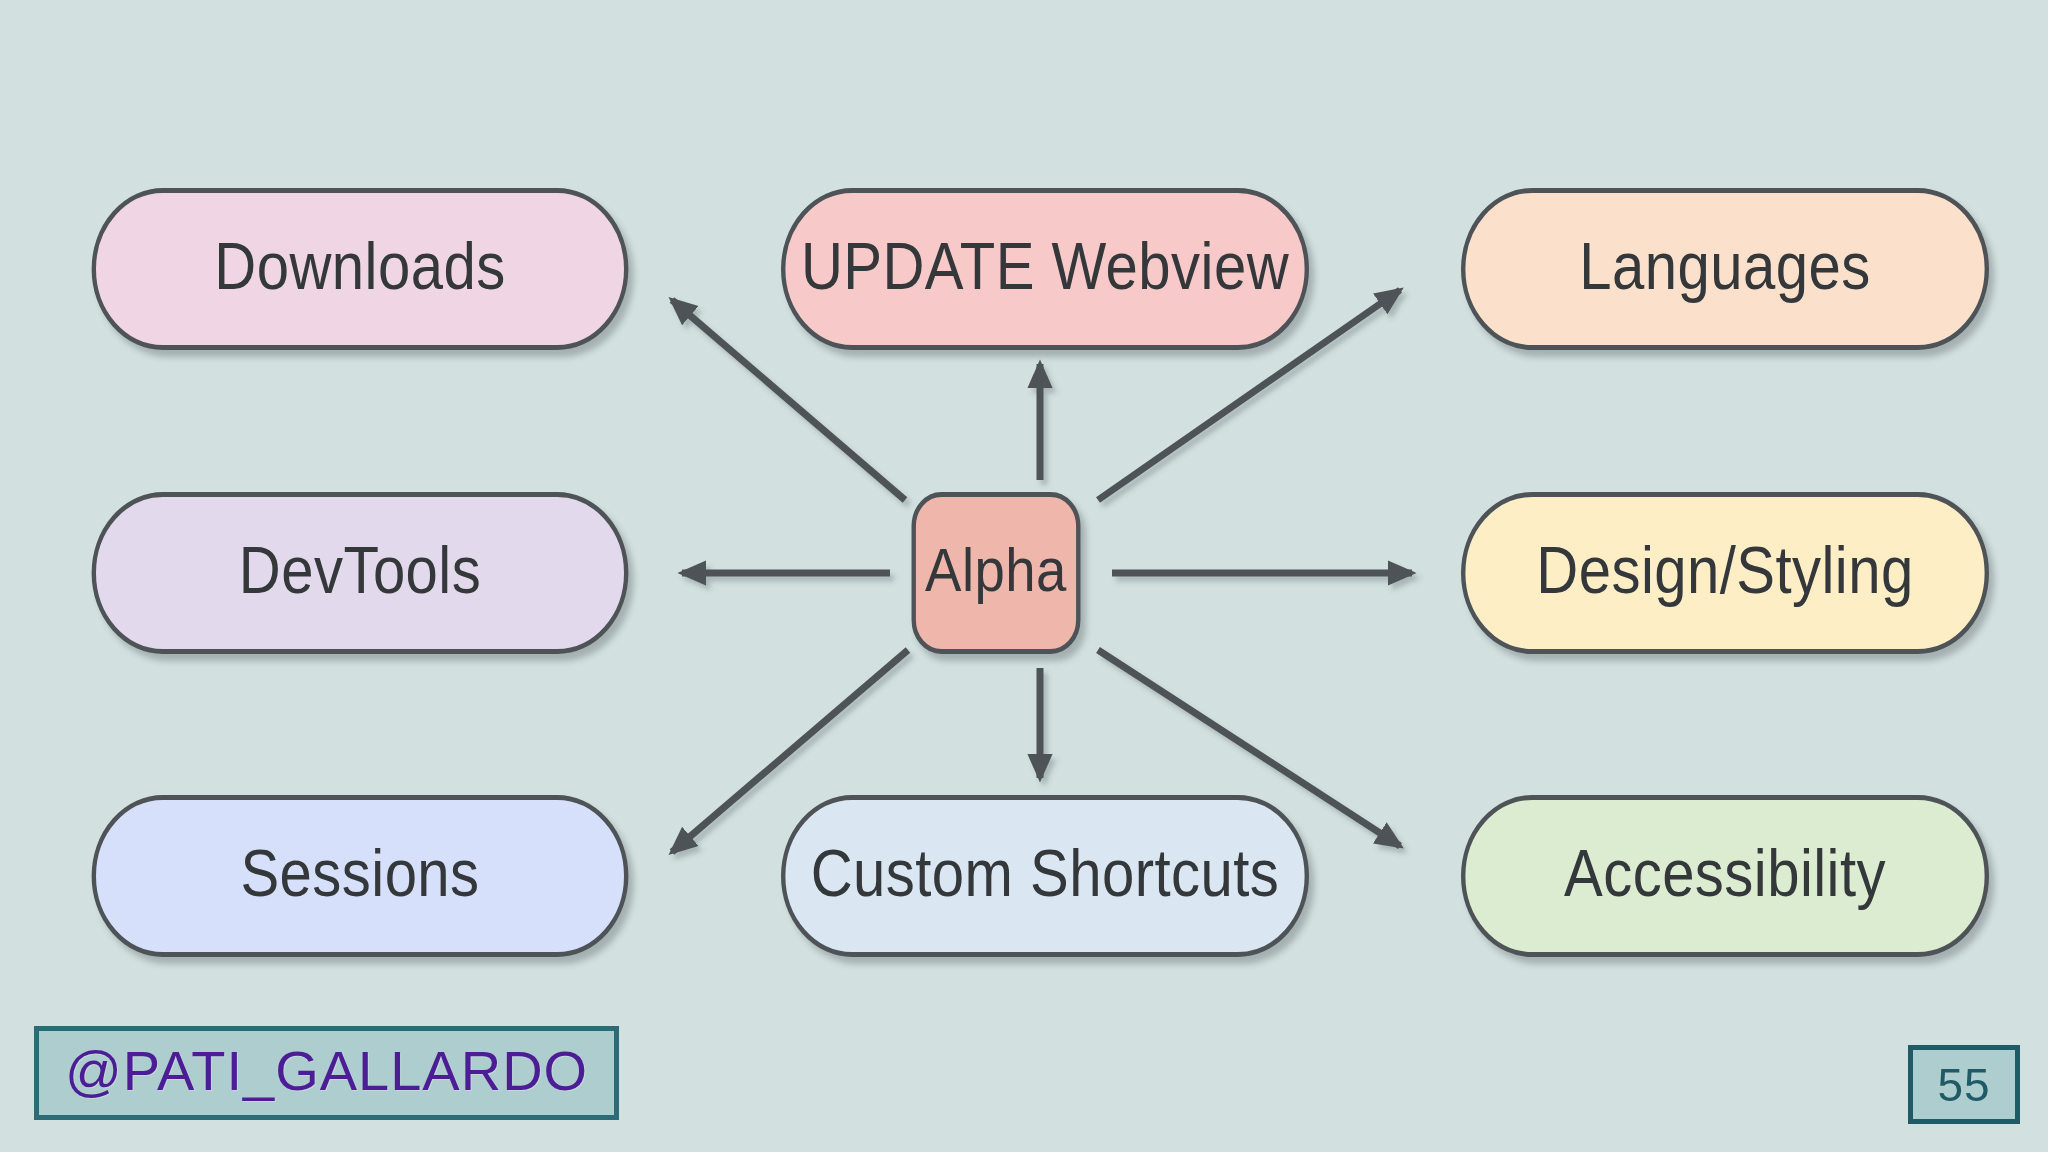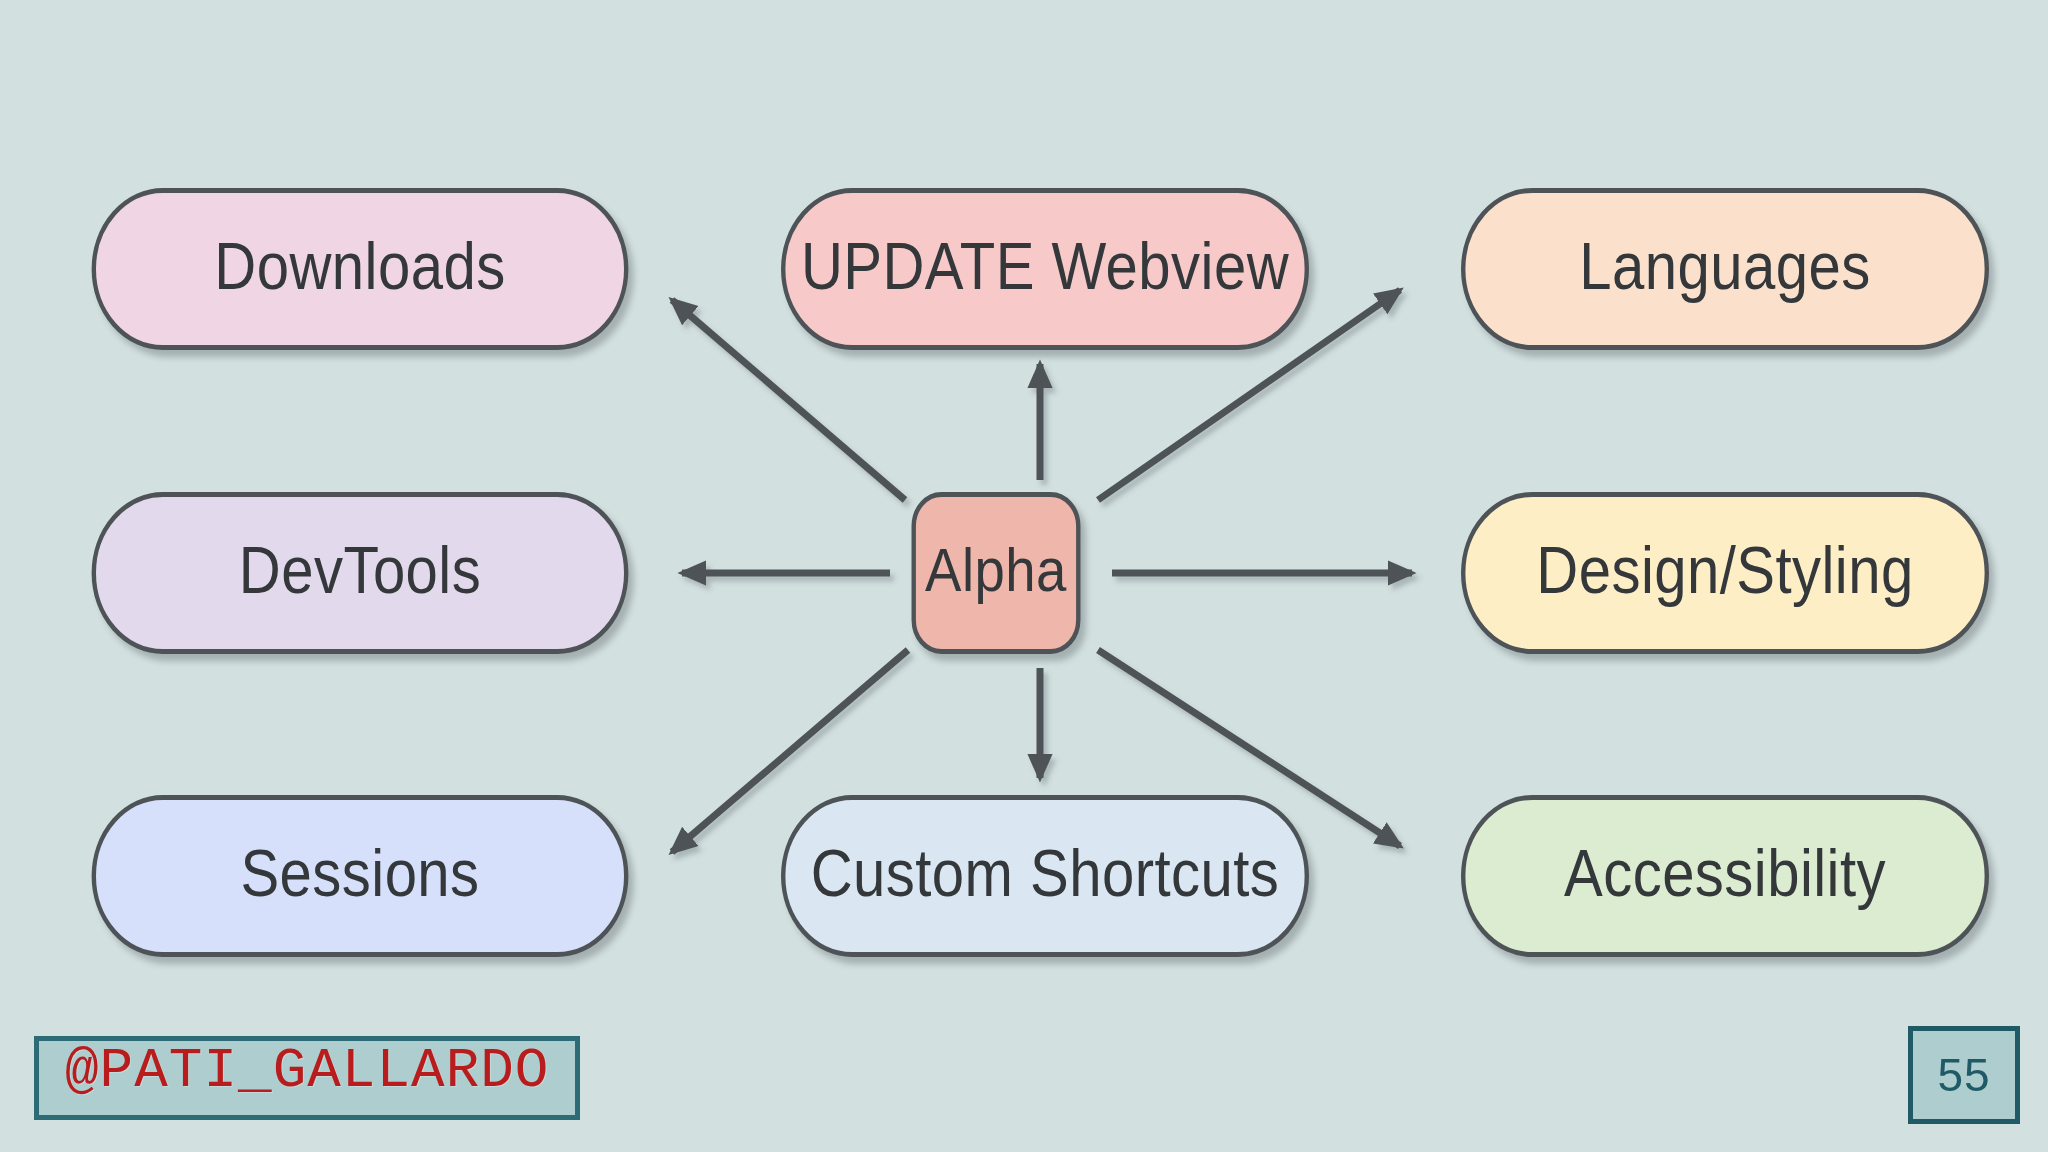--- a/index.html
+++ b/index.html
@@ -68,38 +68,38 @@
     color: #3d7f8c;
     letter-spacing: -1px;
     text-shadow: 1px 2px 1px rgba(80,110,115,0.35);
   }
 
   #handle {
     position: absolute;
     left: 34px;
     bottom: 32px;
     box-sizing: border-box;
-    padding: 2px 26px 16px 26px;
+    padding: 12px 26px 16px 26px;
     background: #aecdcf;
     border: 5px solid #2d6b77;
-    color: #b91c1c;
+    color: #4c1d95;
     font-size: 56px;
     line-height: 1;
     letter-spacing: 1px;
-    font-family: Liberation Mono, monospace;
+    font-family: Liberation Sans, sans-serif;
     text-shadow: 1px 1px 0 rgba(255,255,255,0.25);
   }
 
   #pagenum {
     position: absolute;
     right: 28px;
     bottom: 28px;
     box-sizing: border-box;
     width: 112px;
-    height: 98px;
+    height: 79px;
     background: #aecdcf;
     border: 5px solid #1f5a66;
     color: #1f5a66;
     display: flex;
     align-items: center;
     justify-content: center;
     font-size: 46px;
     font-family: "Liberation Sans Narrow", "Liberation Sans", sans-serif;
     letter-spacing: 1px;
   }

